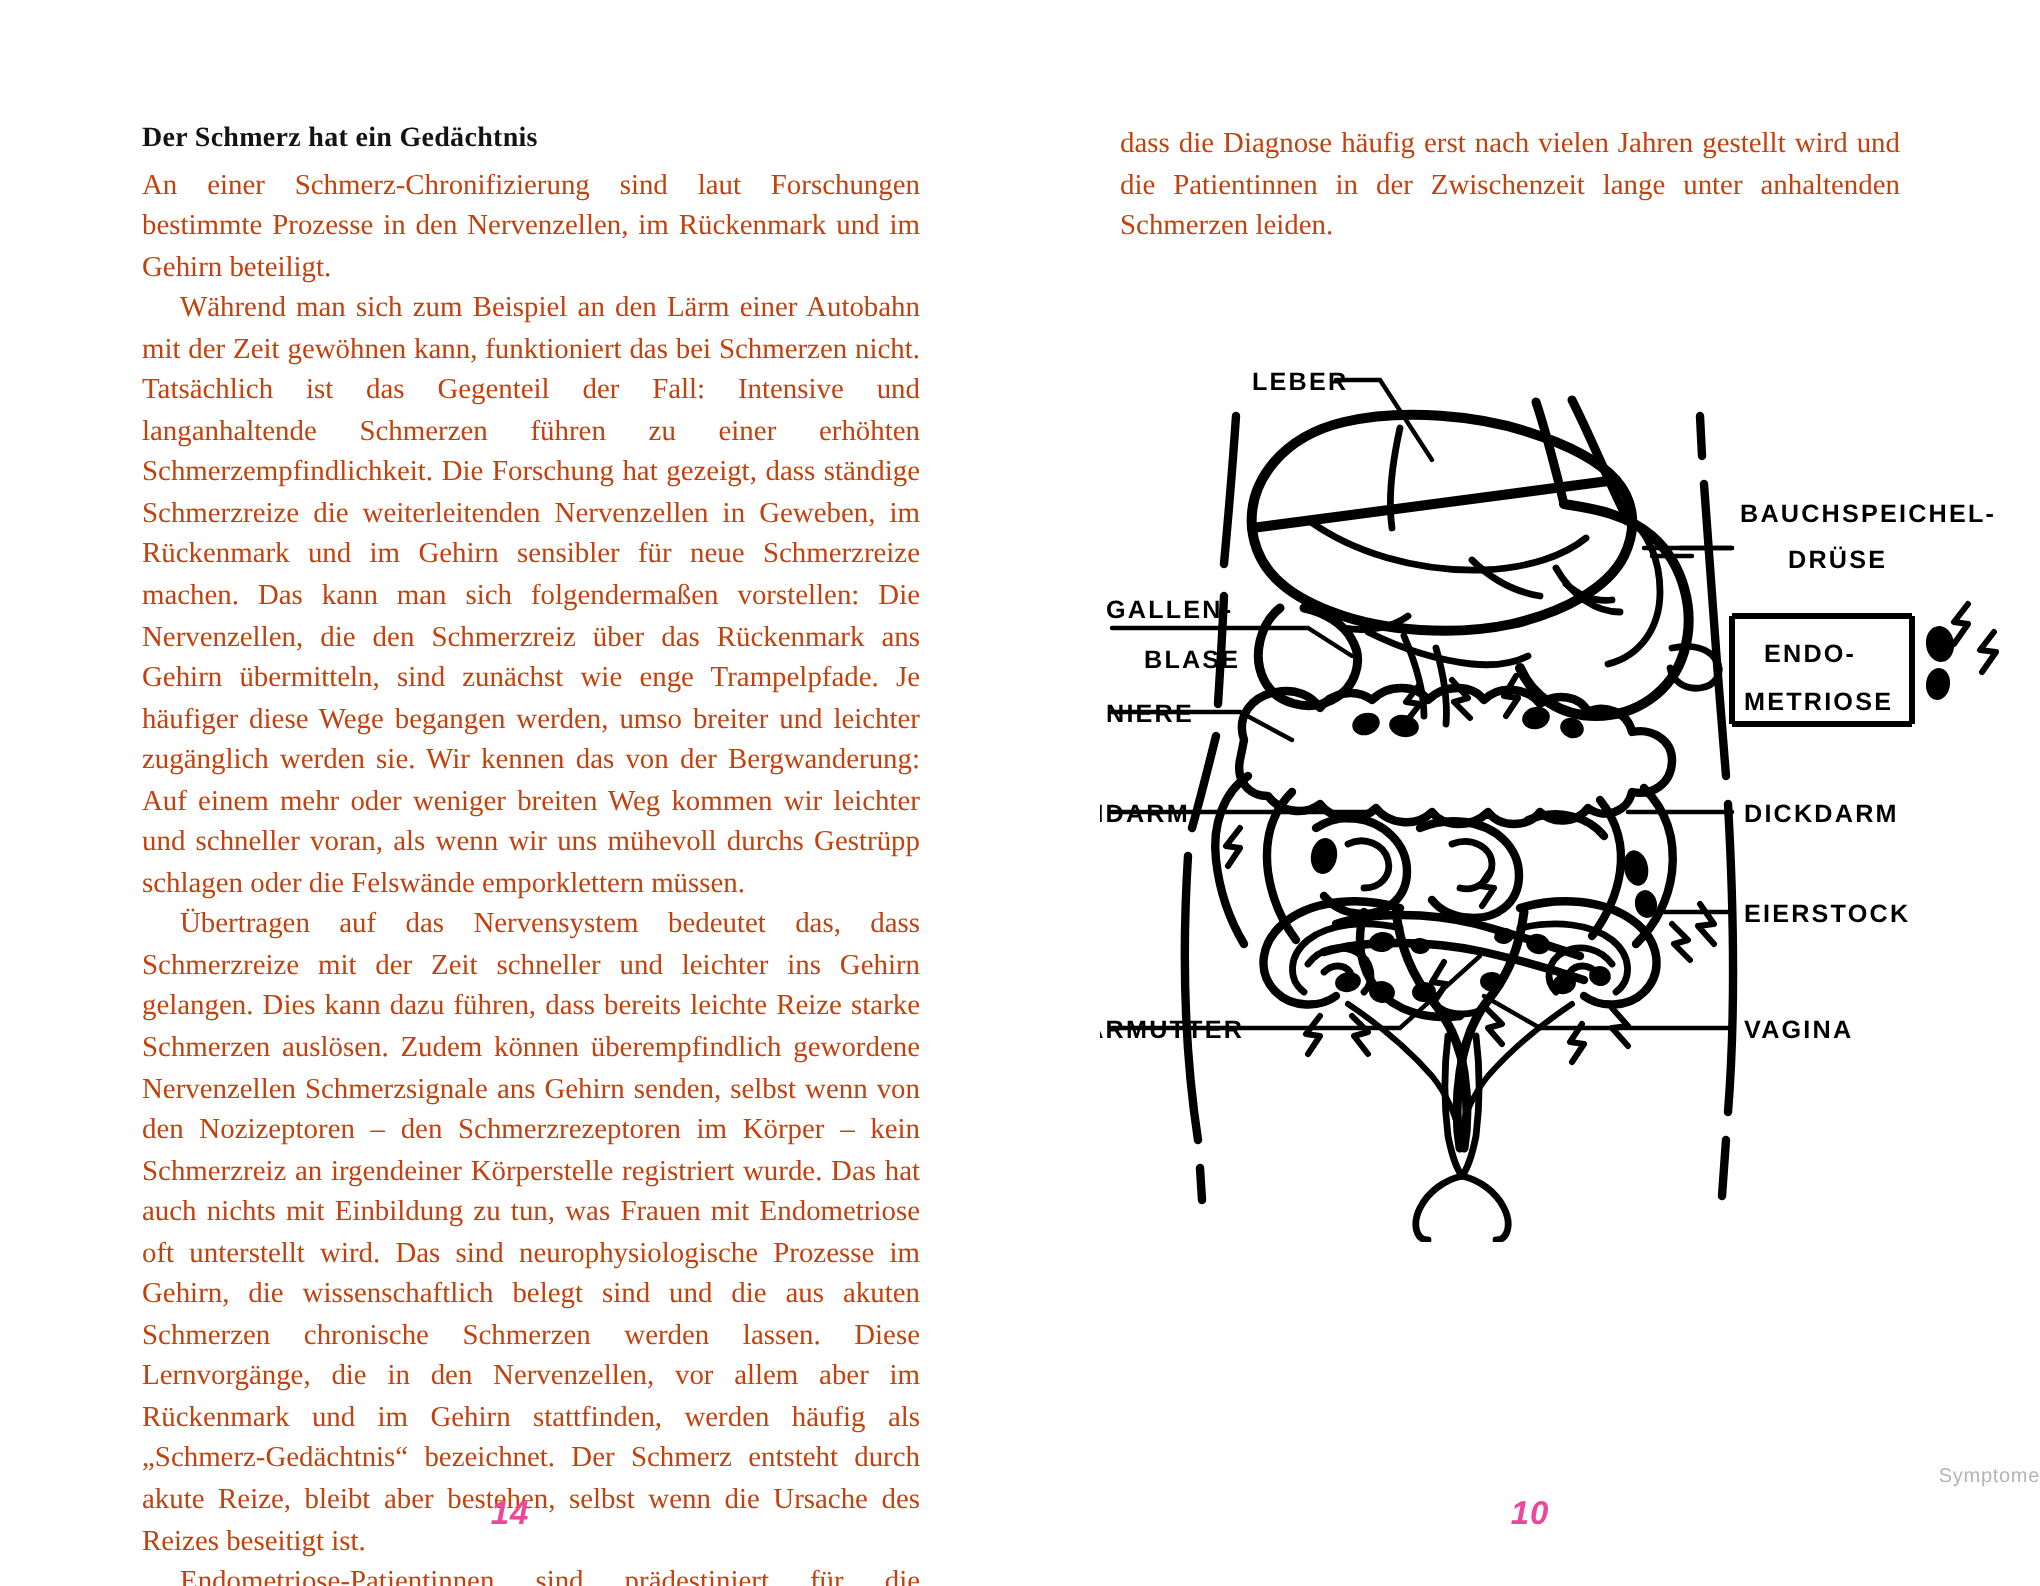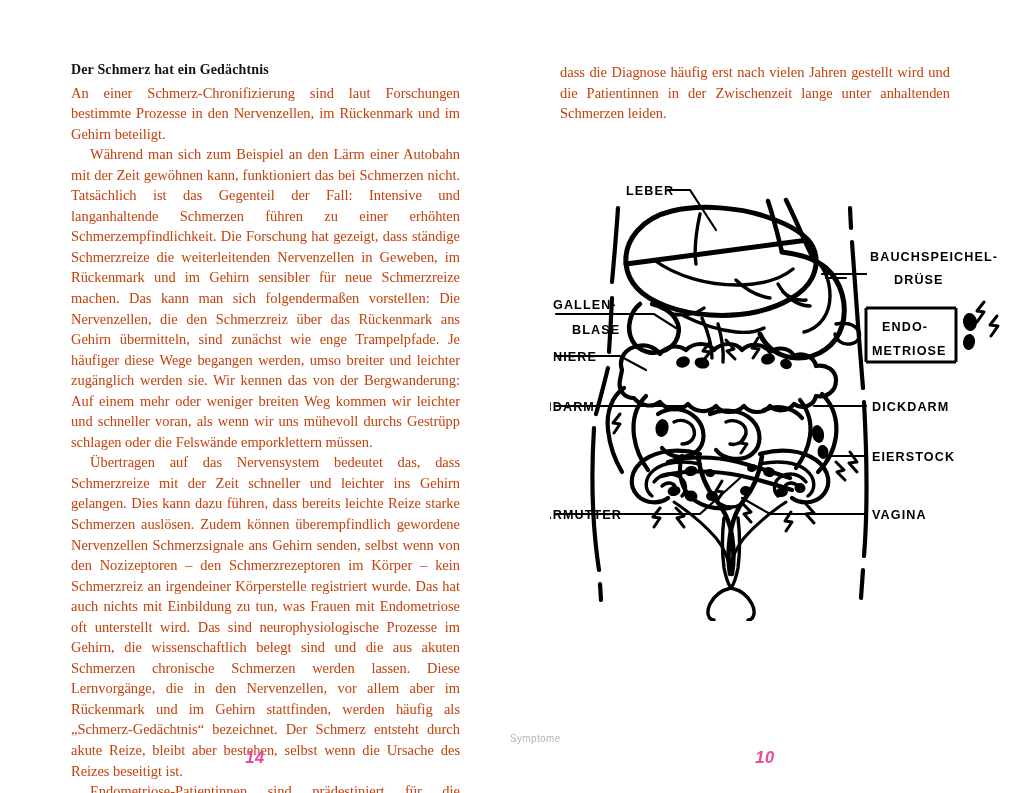--- a/index.html
+++ b/index.html
@@ -80,21 +80,21 @@
     font-size: 16.5px;
     letter-spacing: 0.5px;
     color: #ec4899;
   }
   .folio-left { top: 748px; left: 0; }
   .folio-right { top: 748px; left: 0; }
 
   .running-head {
     position: absolute;
     width: 100%;
-    text-align: left;
+    text-align: right;
     top: 733px;
     font-family: "Liberation Sans", sans-serif;
     font-size: 10px;
     letter-spacing: 0.35px;
     color: #b4b4b4;
   }
 
   
   .figure-wrap {
     position: absolute;

